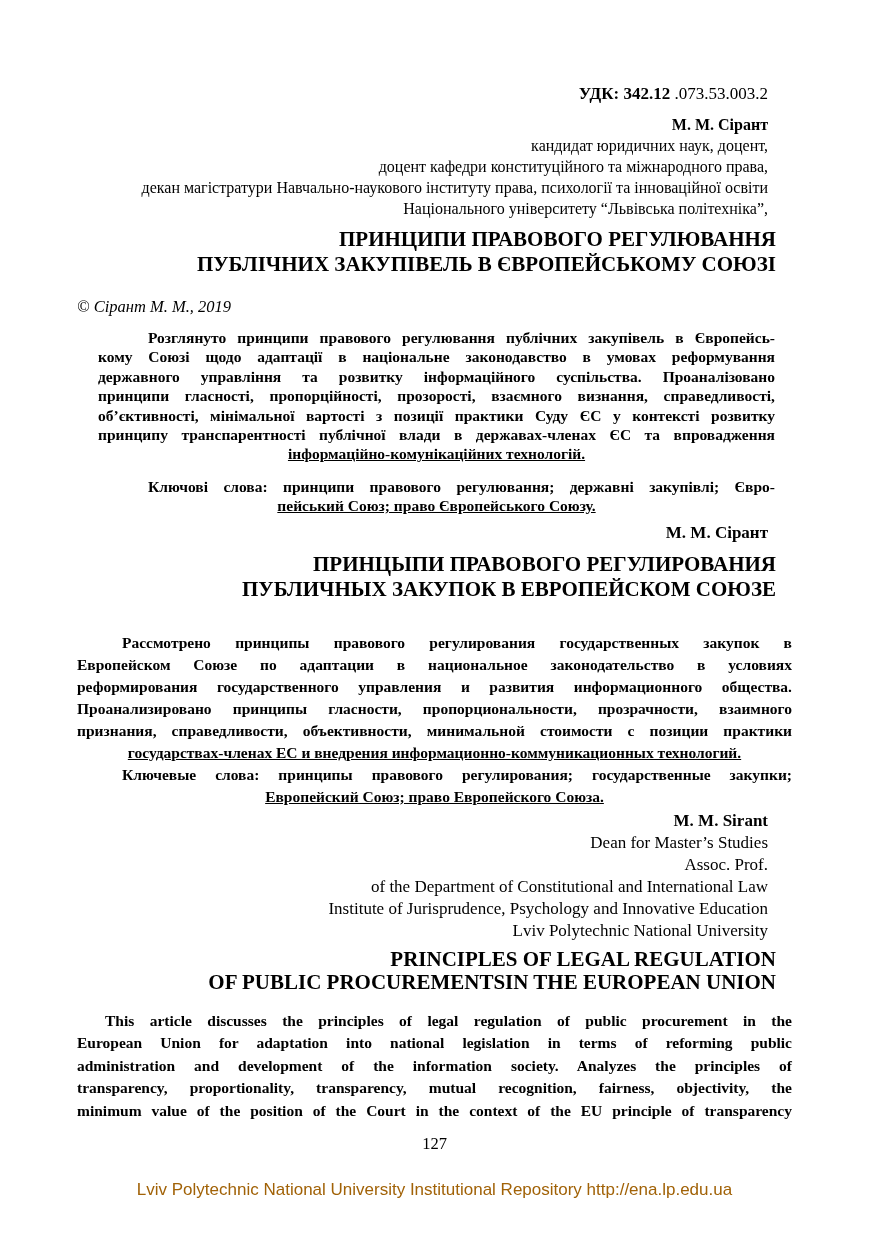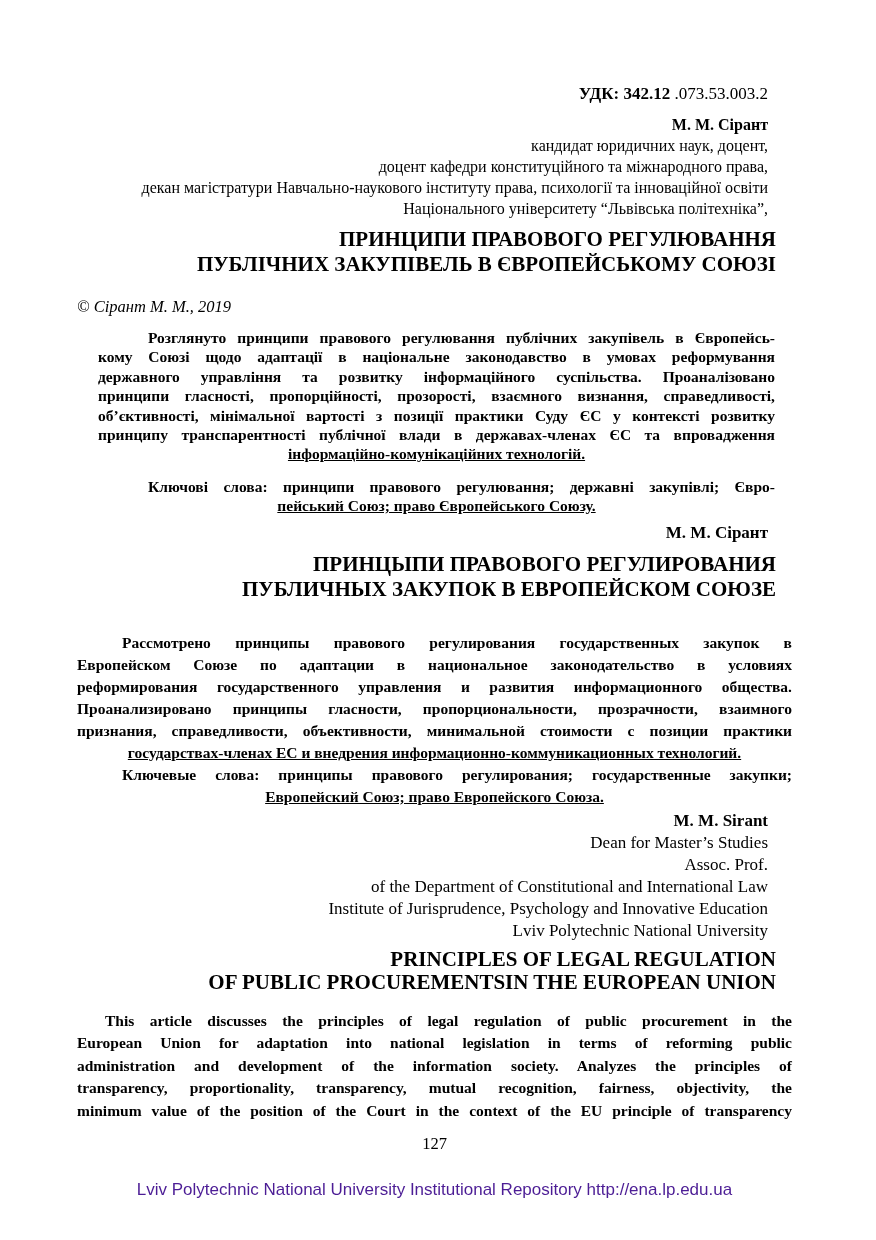--- a/index.html
+++ b/index.html
@@ -34,21 +34,21 @@
 
   .author-en { margin-top:2px; text-align:right; padding-right:24px; font-size:17px; line-height:22px; }
   .author-en .name { font-weight:bold; }
   .title-en { margin-top:6px; line-height:23px; }
   .abs-en { margin-top:16px; line-height:22.5px; }
   .ind-en { padding-left:28px; }
 
   .pagenum { margin-top:12px; text-align:center; font-size:16.5px; line-height:20px; }
   .footer {
     margin-top:26px; text-align:center;
-    font-family:"Liberation Sans", sans-serif; font-size:17px; line-height:20px; color:#4c1d95;
+    font-family:"Liberation Sans", sans-serif; font-size:17px; line-height:20px; color:#a16207;
   }
 </style>
 </head>
 <body>
 
 <div class="page">
   <div class="content">
 
     <div class="udc"><span class="b">УДК: 342.12</span><span> .073.53.003.2</span></div>
 

